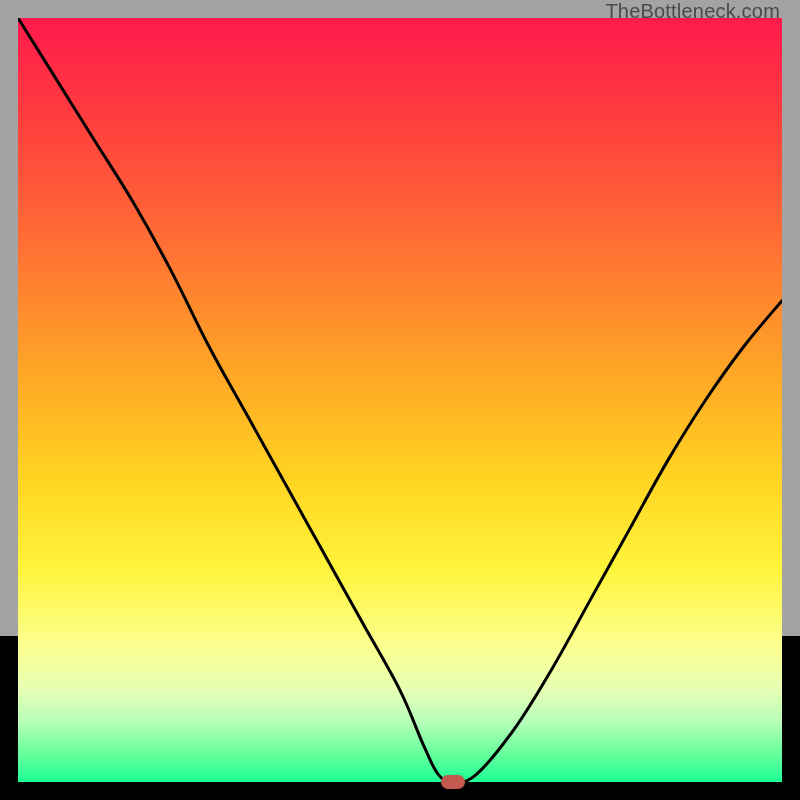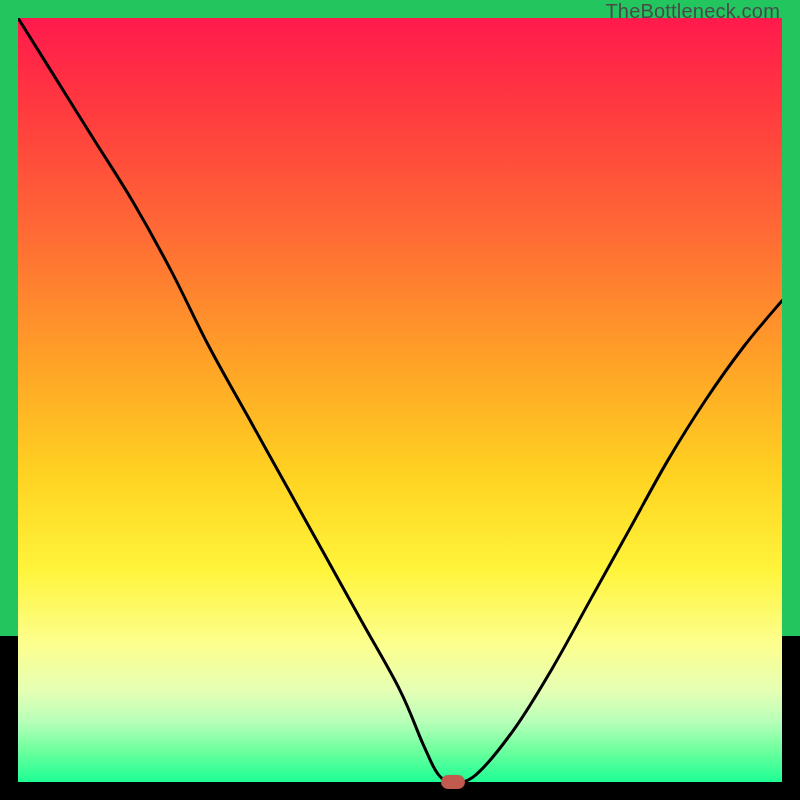--- a/index.html
+++ b/index.html
@@ -7,21 +7,21 @@
     padding: 0;
     width: 800px;
     height: 800px;
     background: #000;
     overflow: hidden;
   }
   .frame {
     position: relative;
     width: 800px;
     height: 636px;
-    background: #22c55e;
+    background: #a3a3a3;
   }
   .plot {
     position: absolute;
     left: 18px;
     top: 18px;
     width: 764px;
     height: 764px;
     
     background: linear-gradient(to bottom,
       #ff1a4d 0%,

